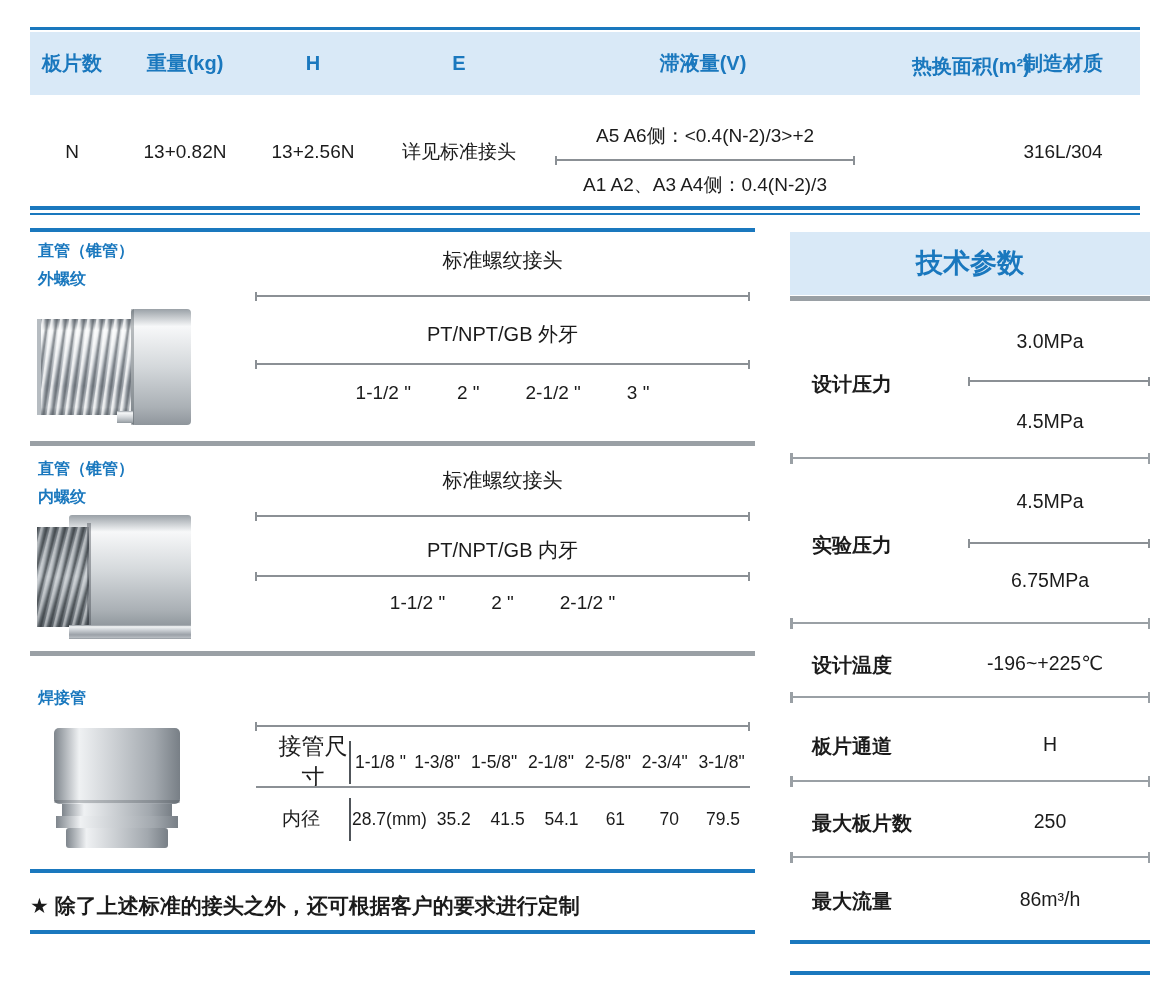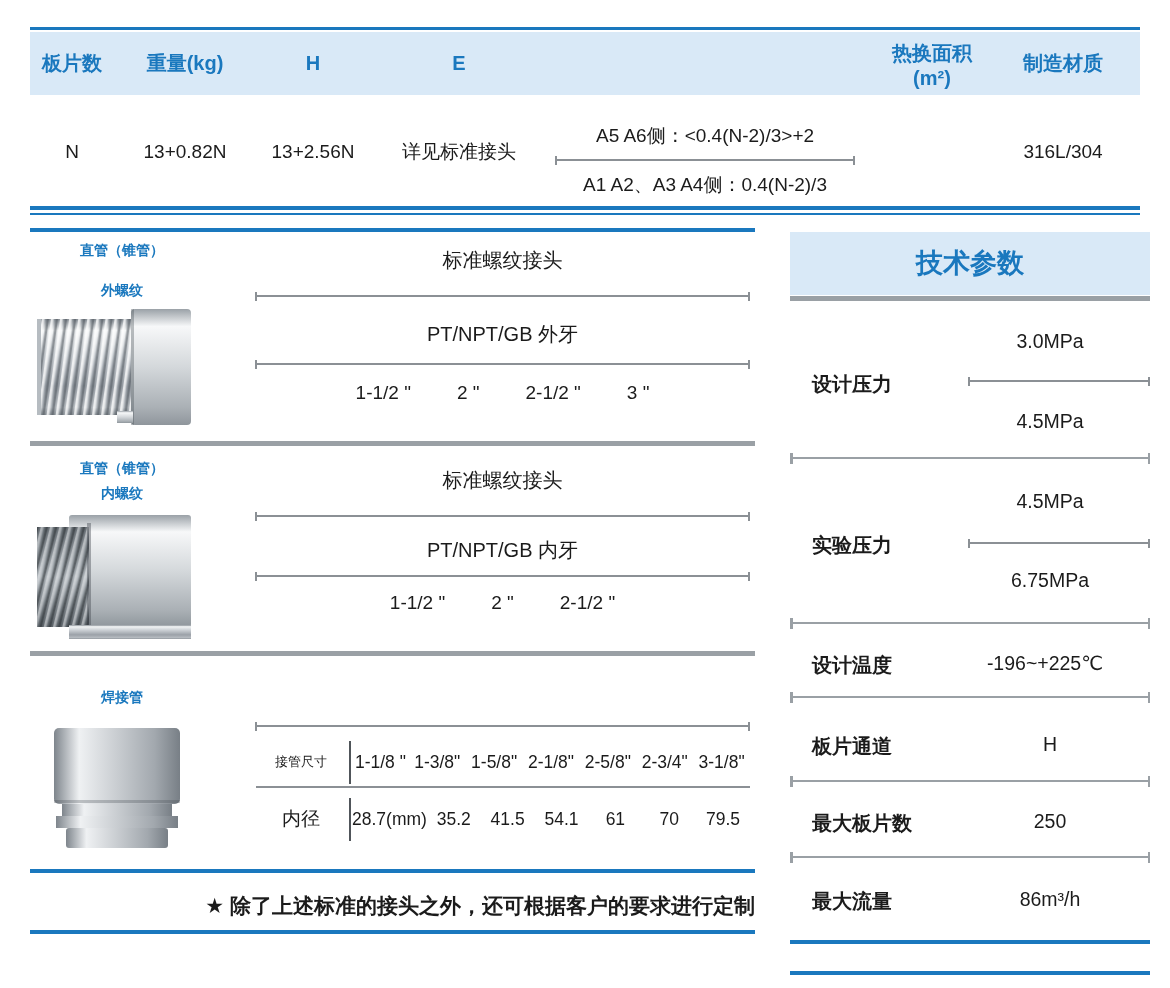--- a/index.html
+++ b/index.html
@@ -19,32 +19,32 @@
   .cell {
     position:absolute; display:flex; align-items:center; justify-content:center;
     font-size:19px; text-align:center;
   }
   .bline { position:absolute; border-top:2px solid #8b9095; }
   .bline::before,.bline::after { content:""; position:absolute; top:-5px; width:2px; height:9px; background:#8b9095; }
   .bline::before { left:0; } .bline::after { right:0; }
   .bline-g { position:absolute; border-top:2.5px solid #9aa0a5; }
   .bline-g::before,.bline-g::after { content:""; position:absolute; top:-6px; width:2.5px; height:11px; background:#9aa0a5; }
   .bline-g::before { left:0; } .bline-g::after { right:0; }
-  .sec-label { position:absolute; color:#1a78be; font-size:14px; font-weight:600; text-align:center; line-height:1.3; }
+  .sec-label { position:absolute; color:#1a78be; font-size:16px; font-weight:600; text-align:left; line-height:1.3; }
   .sec-title { position:absolute; font-size:20px; text-align:center; }
   .sizes { position:absolute; display:flex; justify-content:center; gap:46px; font-size:19px; }
   .wgrid {
     position:absolute; display:grid; grid-template-columns:repeat(7,1fr);
     align-items:center; text-align:center; font-size:17.5px;
   }
   .vline { position:absolute; width:1.5px; background:#50555a; }
   .hline { position:absolute; background:#8b9095; }
   .tp-label { position:absolute; font-size:20px; font-weight:600; }
   .tp-value { position:absolute; text-align:center; font-size:19.5px; }
-  .note { position:absolute; text-align:right; font-size:21px; font-weight:700; }
+  .note { position:absolute; text-align:left; font-size:21px; font-weight:700; }
   svg { display:block; }
 </style>
 </head>
 <body>
 
 <div class="page">
 
   <svg width="0" height="0" style="position:absolute" aria-hidden="true">
     <defs>
       <linearGradient id="mh" x1="0" y1="0" x2="0" y2="1">
@@ -87,21 +87,22 @@
     </defs>
   </svg>
 
   <div class="blue-line" style="left:30px;top:27px;width:1110px;height:3px"></div>
   <div class="band" style="left:30px;top:32px;width:1110px;height:63px"></div>
 
   <div class="hdr" style="left:130px;top:32px;width:110px;height:63px">重量(kg)</div>
   <div class="hdr" style="left:22px;top:32px;width:100px;height:63px">板片数</div>
   <div class="hdr" style="left:263px;top:32px;width:100px;height:63px">H</div>
   <div class="hdr" style="left:409px;top:32px;width:100px;height:63px">E</div>
-  <div class="hdr" style="left:867px;top:32px;width:130px;height:68px;flex-direction:column">
+  <div class="hdr" style="left:638px;top:32px;width:130px;height:63px">滞液量(V)</div>
+  <div class="hdr" style="left:906px;top:32px;width:130px;height:68px;flex-direction:row">
     <div>热换面积</div>
     <div>(m²)</div>
   </div>
   <div class="hdr" style="left:1003px;top:32px;width:120px;height:63px">制造材质</div>
 
   <div class="cell" style="left:22px;top:98px;width:100px;height:108px">N</div>
   <div class="cell" style="left:125px;top:98px;width:120px;height:108px">13+0.82N</div>
   <div class="cell" style="left:253px;top:98px;width:120px;height:108px">13+2.56N</div>
   <div class="cell" style="left:384px;top:98px;width:150px;height:108px">详见标准接头</div>
 
@@ -111,21 +112,21 @@
 
   <div class="cell" style="left:998px;top:98px;width:130px;height:108px">316L/304</div>
 
   <div class="blue-line" style="left:30px;top:206px;width:1110px;height:4px"></div>
   <div class="blue-line" style="left:30px;top:213px;width:1110px;height:2px"></div>
 
   <div class="blue-line" style="left:30px;top:228px;width:725px;height:4px"></div>
 
   <div class="sec-label" style="left:38px;top:241px;width:168px">
     <div>直管（锥管）</div>
-    <div style="margin-top:22px">外螺纹</div>
+    <div style="margin-top:7px">外螺纹</div>
   </div>
   <div class="abs" style="left:35px;top:303px;width:160px;height:128px">
     <svg viewBox="0 0 160 128" width="160" height="128">
       <rect x="4" y="16" width="96" height="96" fill="url(#mh)"></rect>
       <rect x="4" y="16" width="96" height="96" fill="url(#thr)"></rect>
       <rect x="2" y="16" width="4" height="96" fill="#b6bcc1"></rect>
       <rect x="96" y="6" width="60" height="116" rx="4" fill="url(#mhl)"></rect>
       <rect x="96" y="6" width="3" height="116" fill="rgba(70,76,82,0.35)"></rect>
       <rect x="82" y="108" width="16" height="12" fill="url(#mhl)"></rect>
     </svg>
@@ -173,21 +174,21 @@
     <svg viewBox="0 0 150 122" width="150" height="122">
       <rect x="12" y="0" width="126" height="76" rx="5" fill="url(#mv)"></rect>
       <rect x="12" y="72" width="126" height="3" fill="rgba(70,76,82,0.3)"></rect>
       <rect x="20" y="76" width="110" height="12" fill="url(#mv)"></rect>
       <rect x="14" y="88" width="122" height="12" fill="url(#mv)"></rect>
       <rect x="24" y="100" width="102" height="20" rx="3" fill="url(#mv)"></rect>
     </svg>
   </div>
   <div class="bline" style="left:255px;top:725px;width:495px"></div>
 
-  <div class="cell" style="left:256px;top:739px;width:90px;height:46px;font-size:13px">接管尺寸</div>
+  <div class="cell" style="left:268px;top:739px;width:90px;height:46px;font-size:23px">接管尺寸</div>
   <div class="vline" style="left:349px;top:741px;height:43px"></div>
   <div class="wgrid" style="left:352px;top:739px;width:398px;height:46px">
     <span>1-1/8 "</span>
     <span>1-3/8"</span>
     <span>1-5/8"</span>
     <span>2-1/8"</span>
     <span>2-5/8"</span>
     <span>2-3/4"</span>
     <span>3-1/8"</span>
   </div>

